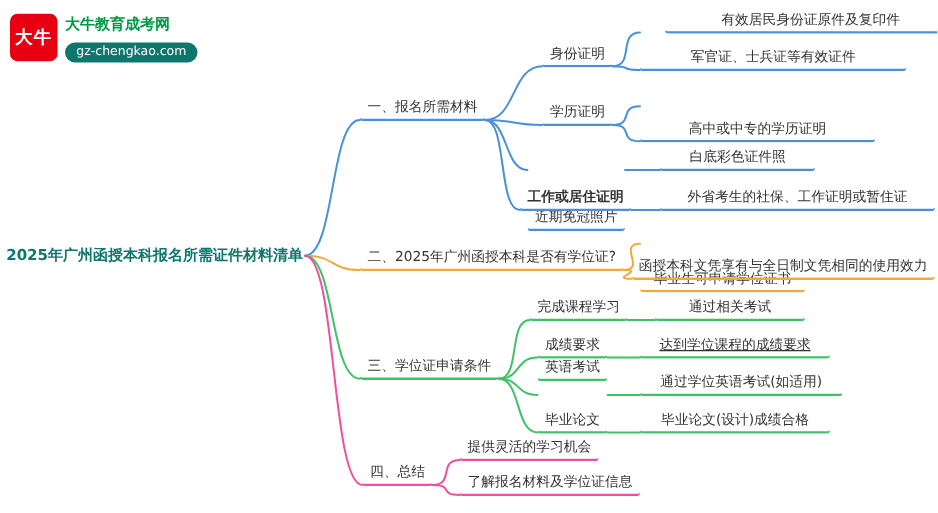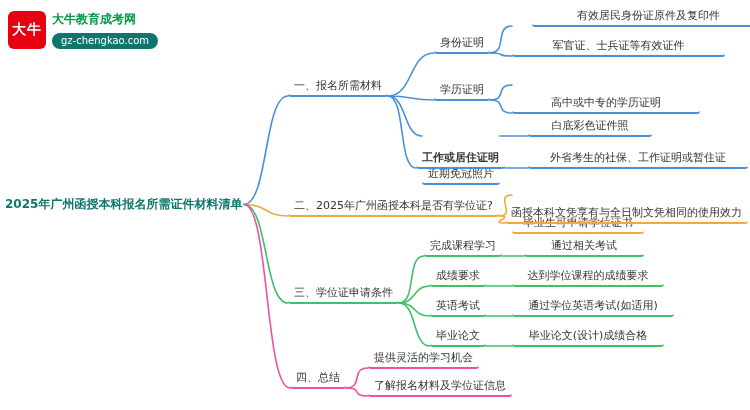--- a/index.html
+++ b/index.html
@@ -87,23 +87,23 @@
   <div id="n-l5" class="node leaf c-blue" style="left:528px;top:116px;min-width:124px;">白底彩色证件照</div>
   <div id="n-l6" class="node leaf c-blue" style="left:528px;top:148px;min-width:220px;">外省考生的社保、工作证明或暂住证</div>
 
   <div id="n-b2" class="node c-orange" style="left:288px;top:196px;">二、2025年广州函授本科是否有学位证?</div>
   <div id="n-m1" class="node leaf c-orange" style="left:512px;top:175px;min-width:132px;margin-top:38px;">毕业生可申请学位证书</div>
   <div id="n-m2" class="node leaf c-orange" style="left:505px;top:203px;">函授本科文凭享有与全日制文凭相同的使用效力</div>
 
   <div id="n-b3" class="node c-green" style="left:288px;top:283px;">三、学位证申请条件</div>
   <div id="n-c1" class="node c-green" style="left:424px;top:236px;">完成课程学习</div>
   <div id="n-c2" class="node c-green" style="left:430px;top:266px;">成绩要求</div>
-  <div id="n-c3" class="node c-green" style="left:430px;top:296px;">英语考试</div>
+  <div id="n-c3" class="node c-green" style="left:430px;top:284px;">英语考试</div>
   <div id="n-c4" class="node c-green" style="left:430px;top:326px;">毕业论文</div>
   <div id="n-g1" class="node leaf c-green" style="left:524px;top:236px;min-width:120px;">通过相关考试</div>
-  <div id="n-g2" class="node leaf c-green" style="left:512px;top:266px;min-width:152px;">达到学位课程的成绩要求</div>
+  <div id="n-g2" class="node leaf c-green" style="left:512px;top:266px;min-width:152px;text-decoration:underline;">达到学位课程的成绩要求</div>
   <div id="n-g3" class="node leaf c-green" style="left:512px;top:296px;min-width:162px;">通过学位英语考试(如适用)</div>
   <div id="n-g4" class="node leaf c-green" style="left:512px;top:326px;min-width:152px;">毕业论文(设计)成绩合格</div>
 
   <div id="n-b4" class="node c-pink" style="left:290px;top:368px;">四、总结</div>
   <div id="n-p1" class="node c-pink" style="left:368px;top:348px;">提供灵活的学习机会</div>
   <div id="n-p2" class="node c-pink" style="left:368px;top:376px;">了解报名材料及学位证信息</div>
 </div>
 
 </body></html>

